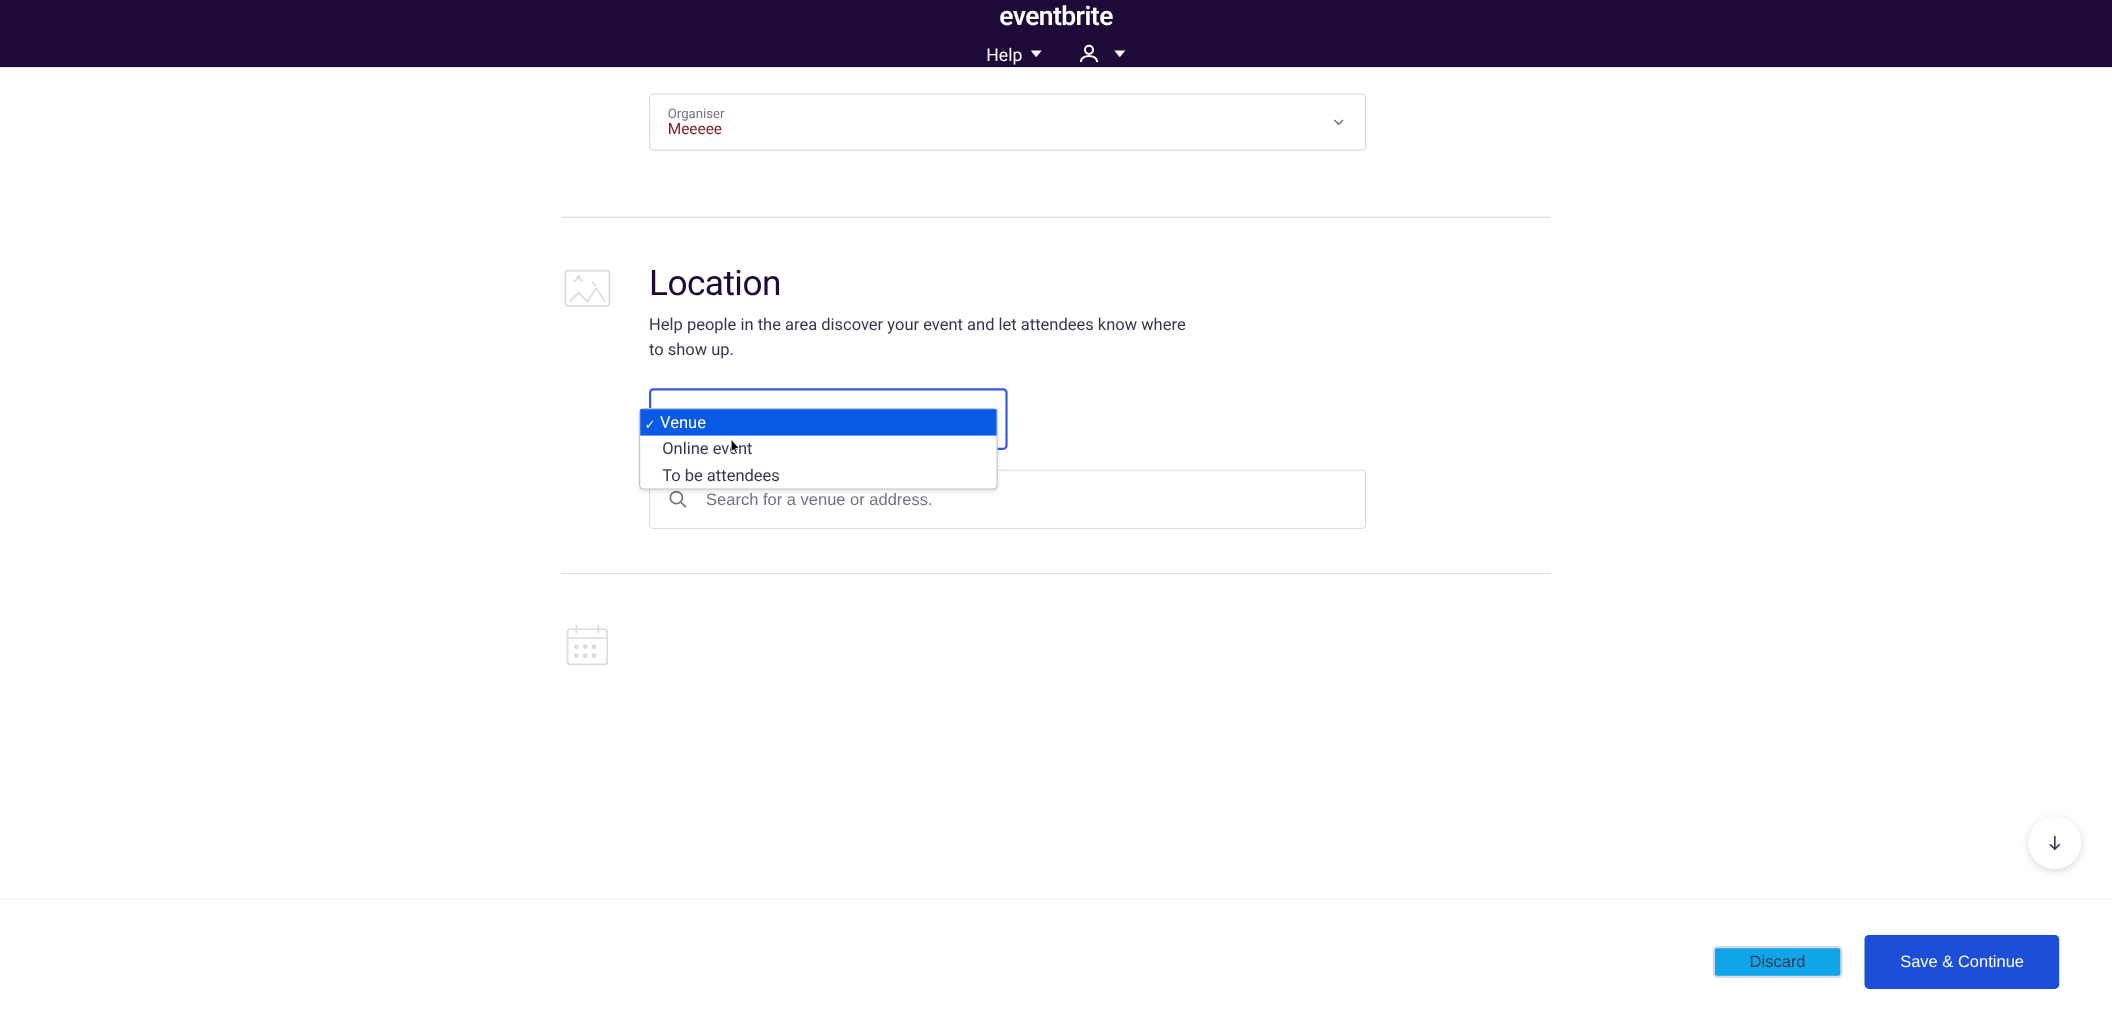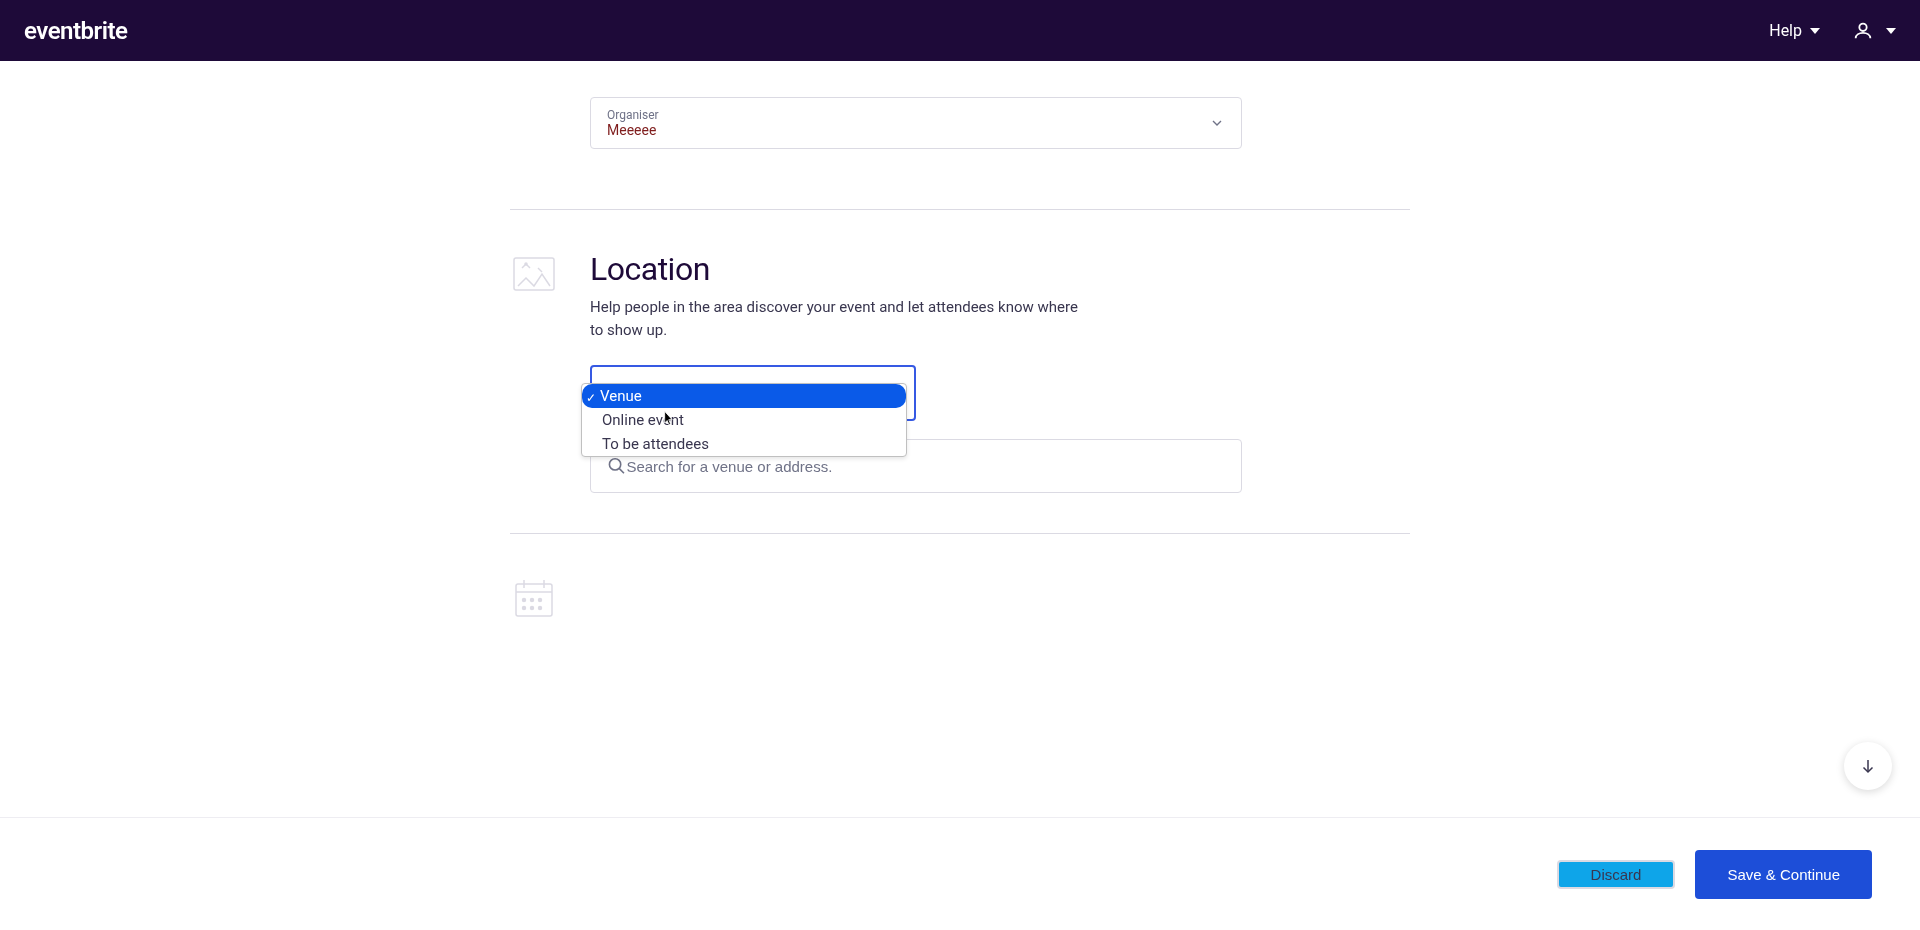--- a/index.html
+++ b/index.html
@@ -15,20 +15,21 @@
       overflow: hidden;
       position: relative;
     }
     .header {
       background: #1e0a39;
       height: 61px;
       display: flex;
       align-items: center;
       justify-content: space-between;
       padding: 1px 24px;
+      flex-direction: column;
     }
     .logo {
       color: #ffffff;
       font-size: 24px;
       font-weight: 600;
       letter-spacing: -0.5px;
     }
     .header-right {
       display: flex;
       align-items: center;
@@ -50,21 +51,21 @@
       border-top: 6px solid #ffffff;
     }
     .user-icon-svg {
       width: 22px;
       height: 22px;
       stroke: #ffffff;
       fill: none;
       stroke-width: 2;
     }
     .content-wrapper {
-      padding: 16px;
+      padding: 4px;
       height: calc(100% - 61px - 113px);
       overflow-y: auto;
       position: relative;
     }
     .content-inner {
       max-width: 980px;
       margin: 0 auto;
       padding: 0 40px;
     }
     .section {
@@ -139,20 +140,21 @@
       width: 326px;
       height: 56px;
       position: relative;
     }
     .venue-search {
       border: 1px solid #dbdae3;
       border-radius: 4px;
       padding: 16px;
       display: flex;
       align-items: center;
+      gap: 16px;
       margin-top: 18px;
       width: 652px;
     }
     .search-icon-svg {
       width: 20px;
       height: 20px;
       stroke: #6f7287;
       fill: none;
       stroke-width: 2;
     }
@@ -178,21 +180,20 @@
       box-shadow: 0 2px 4px rgba(0,0,0,0.1);
       z-index: 100;
     }
     .dropdown-item {
       padding: 3px 20px;
       font-size: 15px;
       color: #39364f;
       cursor: pointer;
       display: flex;
       align-items: flex-end;
-      border-radius: 10px;
     }
     .dropdown-item.selected {
       background: #0a5ae8;
       color: #ffffff;
     }
     .dropdown-item.selected::before {
       content: "✓";
       margin-right: 4px;
       margin-left: -16px;
       font-size: 12px;

